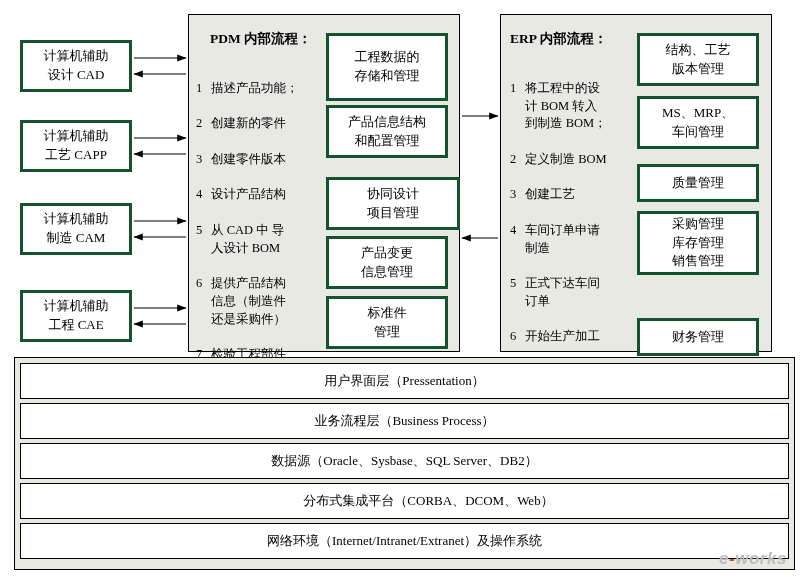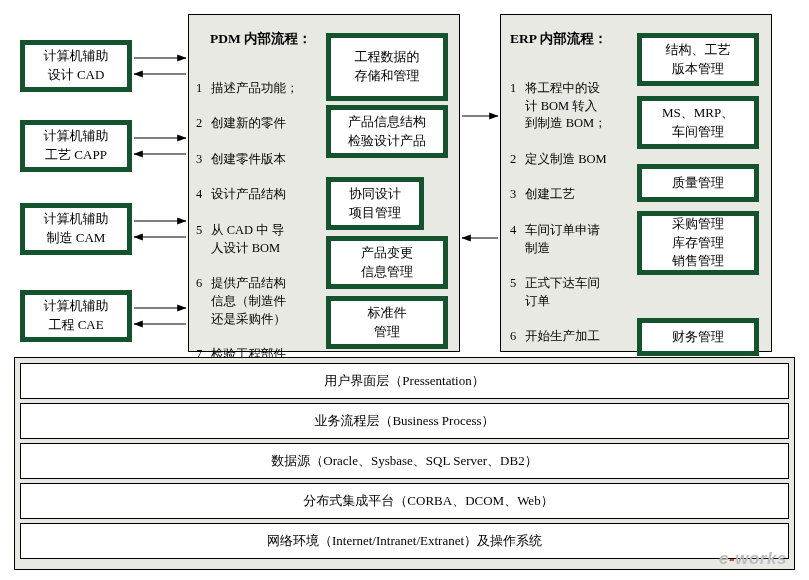--- a/index.html
+++ b/index.html
@@ -13,21 +13,21 @@
   }
   #root {
     position: relative;
     width: 809px;
     height: 580px;
     overflow: hidden;
     background: #fff;
   }
   .box {
     position: absolute;
-    border: 5px solid #14532d;
+    border: 3px solid #14532d;
     box-sizing: border-box;
     background: #fff;
     display: flex;
     align-items: center;
     justify-content: center;
     text-align: center;
     font-size: 13px;
     line-height: 1.45;
     white-space: pre-line;
   }
@@ -173,22 +173,22 @@
     </div>
     <div class="step-row">
       <span class="step-num">10</span>
       <span class="step-txt">准备下达</span>
     </div>
   </div>
 
   <div class="box" style="left:326px; top:33px; width:122px; height:68px;">工程数据的
 存储和管理</div>
   <div class="box" style="left:326px; top:105px; width:122px; height:53px;">产品信息结构
-检验设计产品</div>
-  <div class="box" style="left:326px; top:177px; width:98px; height:53px;">协同设计
+和配置管理</div>
+  <div class="box" style="left:326px; top:177px; width:134px; height:53px;">协同设计
 项目管理</div>
   <div class="box" style="left:326px; top:236px; width:122px; height:53px;">产品变更
 信息管理</div>
   <div class="box" style="left:326px; top:296px; width:122px; height:53px;">标准件
 管理</div>
 
   <div class="panel" style="left:500px; top:14px; width:272px; height:338px;"></div>
   <div class="panel-title" style="left:510px; top:30px;">ERP 内部流程：</div>
 
   <div class="steplist" style="left:510px; top:62px; width:118px;">

